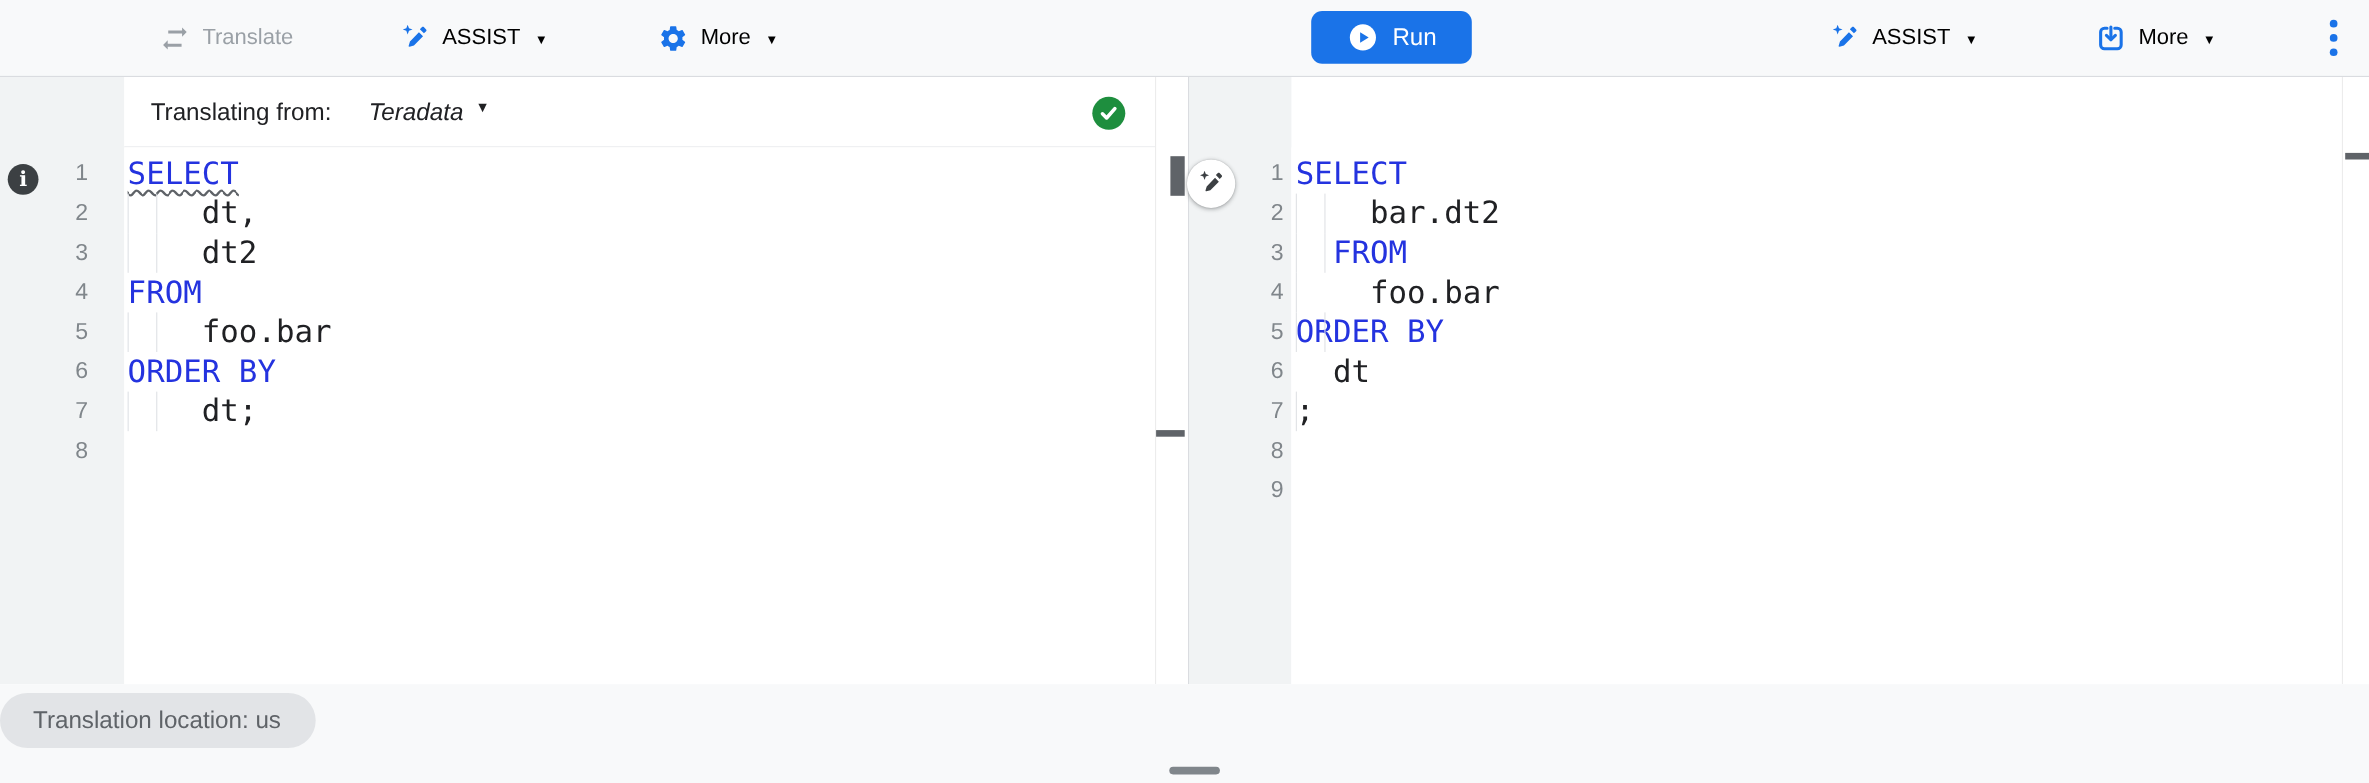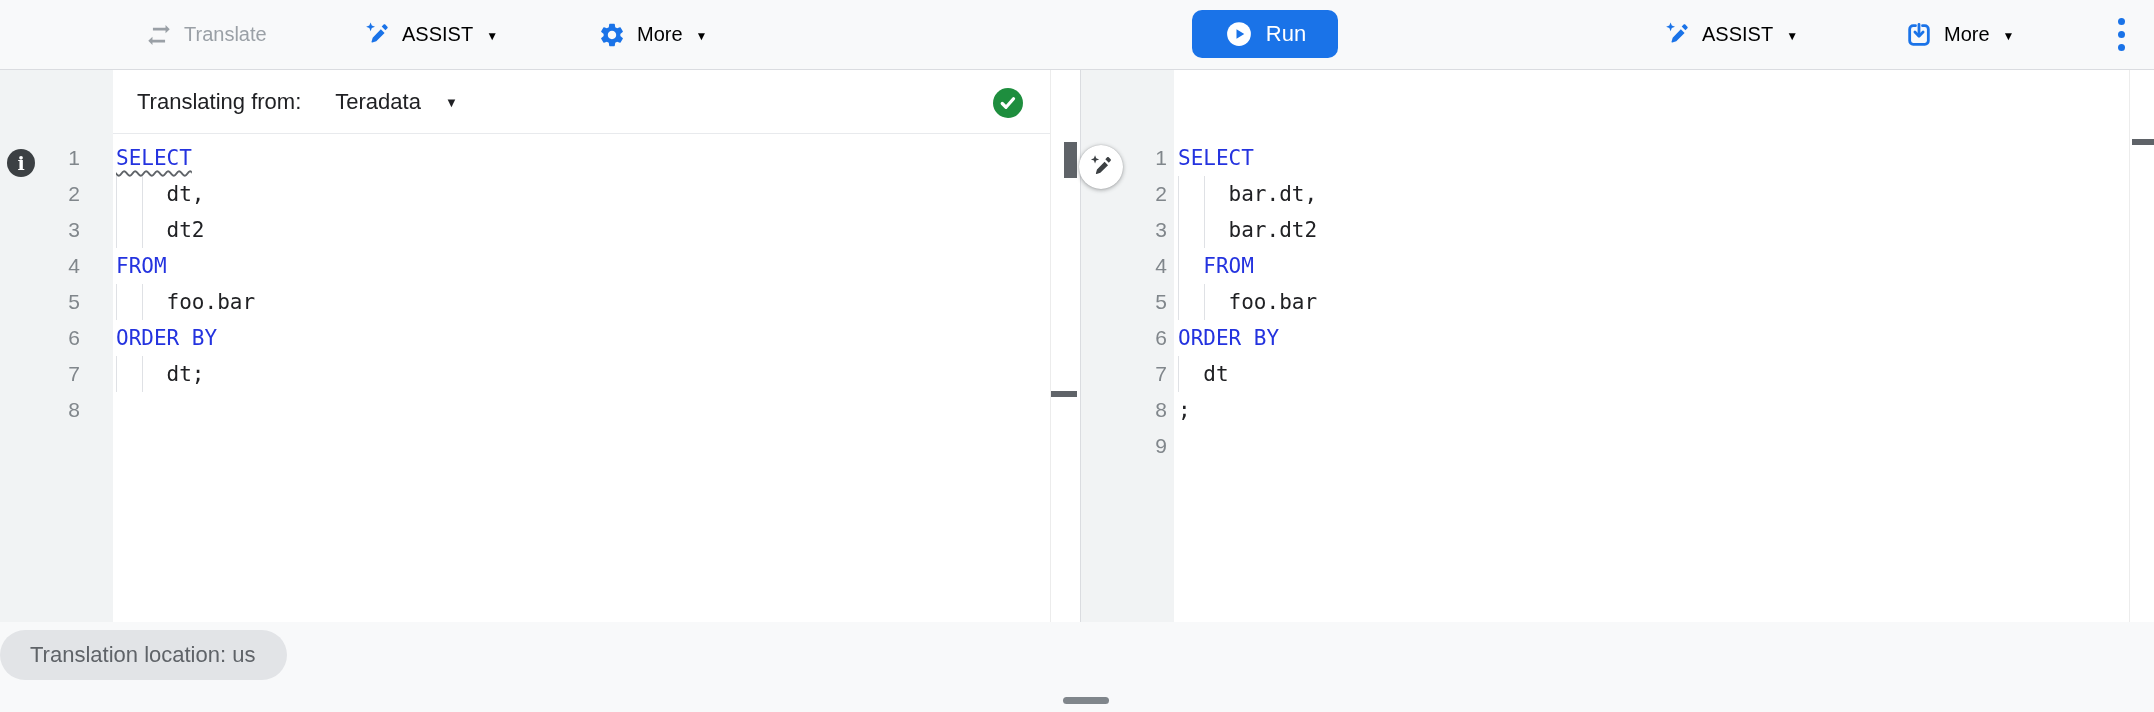--- a/index.html
+++ b/index.html
@@ -36,30 +36,30 @@
   .rail { position:absolute; top:70px; height:552px; background:#f1f3f4; }
   #rail-left  { left:0; width:113px; }
   #rail-right { left:1081px; width:93px; }
   #divider { position:absolute; left:1080px; top:70px; width:1px; height:552px; background:#dadce0; }
 
   .pane-header { position:absolute; top:70px; height:64px; background:#fff;
                  border-bottom:1px solid #e8eaed; display:flex; align-items:center;
                  font-size:22px; color:#202124; }
   #header-left  { left:113px; width:937px; padding-left:24px; }
   #header-right { left:1174px; width:980px; padding-left:26px; }
-  #dialect-select { display:flex; align-items:center; gap:24px; margin-left:34px; cursor:pointer; }
+  #dialect-select { display:flex; gap:11px; margin-left:34px; cursor:pointer;font-style:italic; }
   #dialect-select .caret { font-size:13px; color:#202124; transform:translateY(1px); }
 
   #status-check { position:absolute; left:993px; top:88px; width:30px; height:30px;
                   border-radius:50%; background:#1e8e3e; display:flex; align-items:center; justify-content:center; }
 
   .editor { position:absolute; top:134px; height:488px; background:#fff; }
   #editor-left  { left:113px; width:937px; padding:6px 0 0 3px; }
   #editor-right { left:1174px; width:955px; padding:6px 0 0 4px; }
-  .editor { position:absolute; font-family:"DejaVu Sans Mono", monospace; font-size:21px; color:#202124; }
+  .editor { position:absolute; font-family:"DejaVu Sans Mono", monospace; font-size:28px; color:#202124; }
   .cline { height:36px; line-height:36px; white-space:pre; }
   .kw { color:#2433df; }
   .sq { text-decoration:underline; text-decoration-style:wavy; text-decoration-color:#5f6368;
         text-decoration-thickness:2px; text-underline-offset:5px; }
   .guide { position:absolute; width:1px; height:36px; background:#dfe1e5; }
 
   .gutter-nums { position:absolute; top:140px; font-size:21px; color:#80868b; }
   #gutter-left  { left:0; width:80px; }
   #gutter-right { left:1081px; width:86px; }
   .lnum { height:36px; line-height:36px; text-align:right; }
@@ -207,21 +207,20 @@
       <div class="guide" style="left: 3px; top: 150px;"></div>
       <div class="guide" style="left: 29.49px; top: 150px;"></div>
       <div class="cline"><span class="kw">ORDER BY</span></div>
       <div class="cline"><span>    dt;</span></div>
       <div class="guide" style="left: 3px; top: 222px;"></div>
       <div class="guide" style="left: 29.49px; top: 222px;"></div>
       <div class="cline"><span></span></div>
     </div>
   <div class="editor" id="editor-right">
       <div class="cline"><span class="kw">SELECT</span></div>
-      <div class="cline"><span>    bar.dt,</span></div>
       <div class="guide" style="left: 4px; top: 42px;"></div>
       <div class="guide" style="left: 30.49px; top: 42px;"></div>
       <div class="cline"><span>    bar.dt2</span></div>
       <div class="guide" style="left: 4px; top: 78px;"></div>
       <div class="guide" style="left: 30.49px; top: 78px;"></div>
       <div class="cline"><span>  </span><span class="kw">FROM</span></div>
       <div class="guide" style="left: 4px; top: 114px;"></div>
       <div class="cline"><span>    foo.bar</span></div>
       <div class="guide" style="left: 4px; top: 150px;"></div>
       <div class="guide" style="left: 30.49px; top: 150px;"></div>

